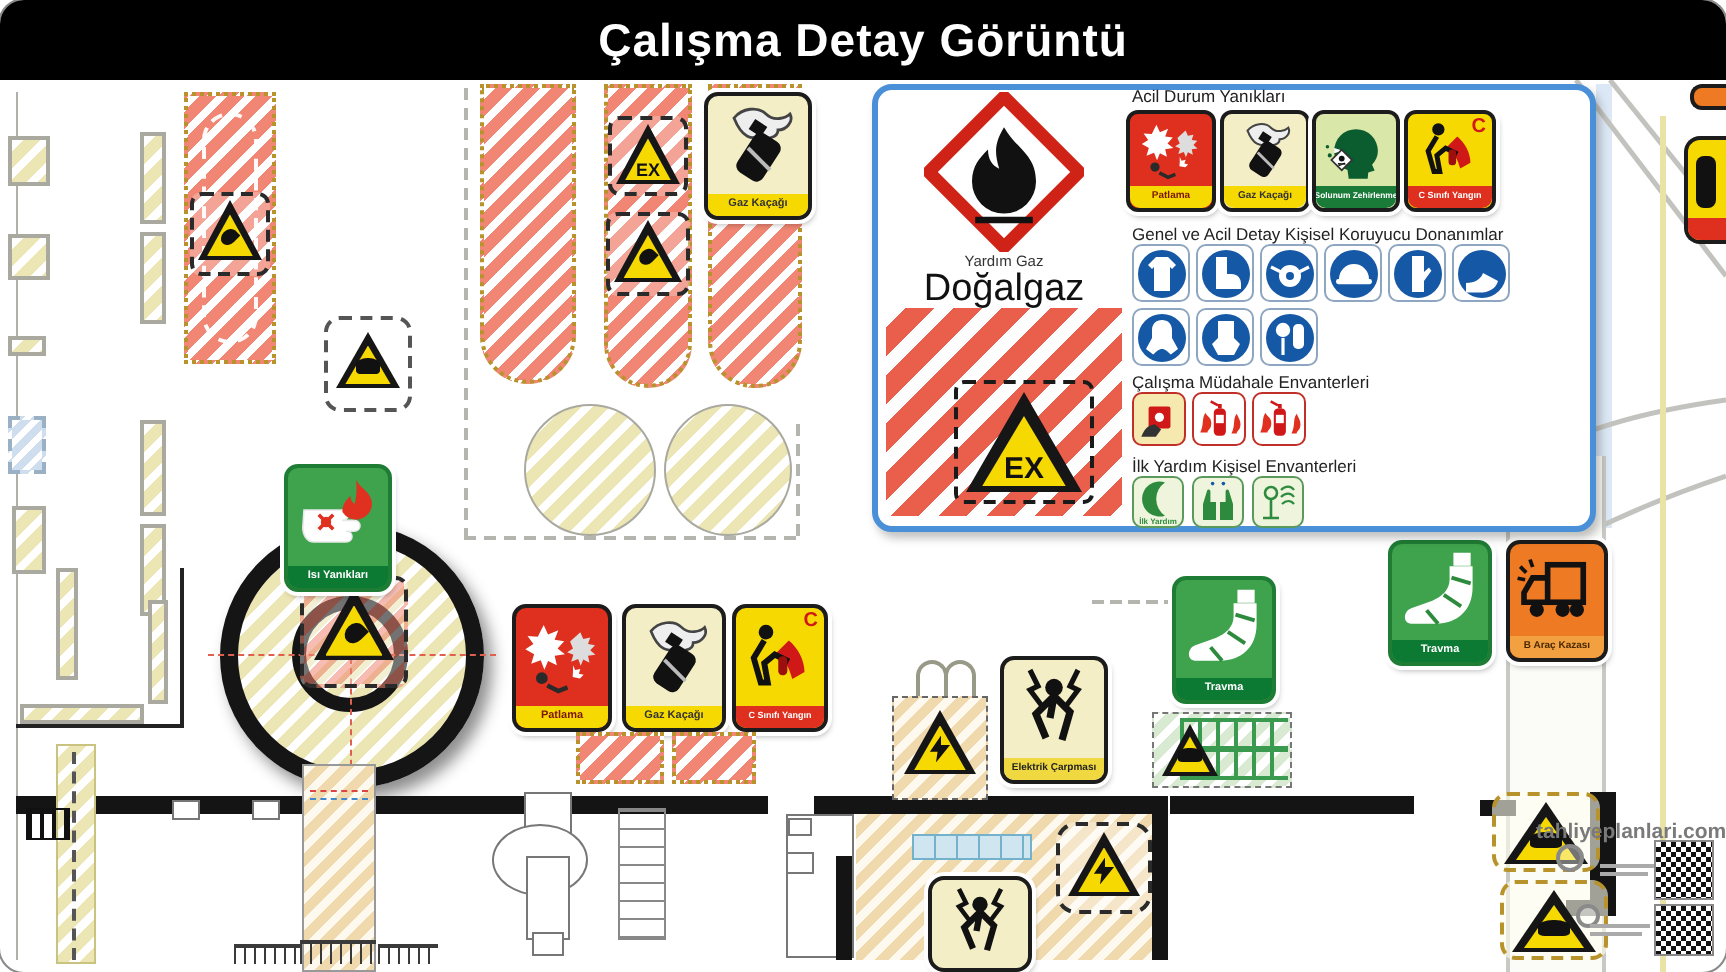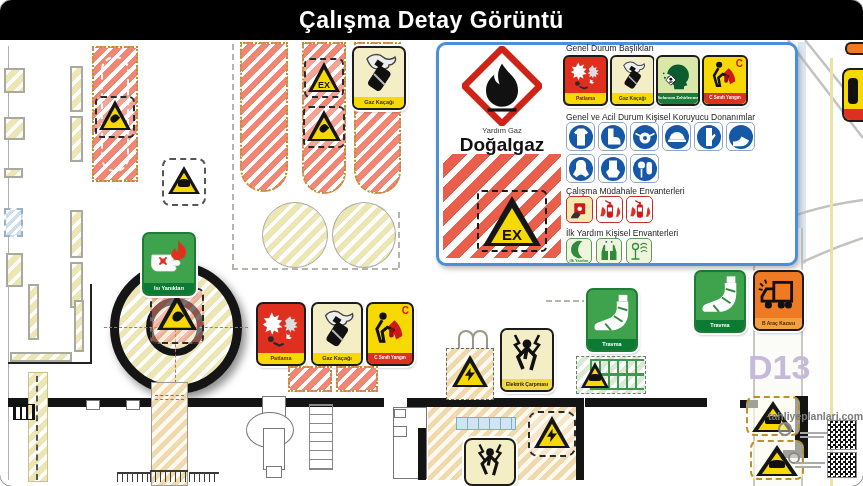--- a/index.html
+++ b/index.html
@@ -175,21 +175,20 @@
 
     <div class="abs" style="left:798px;top:2px;width:8px;height:222px;background:#dce8f5"></div>
     <svg class="abs" style="left:745px;top:0;width:118px;height:262px" viewBox="0 0 118 262">
       <path d="M60 0L118 72" stroke="#c2c2be" stroke-width="2.5" fill="none"></path>
       <path d="M43 0L118 98" stroke="#c2c2be" stroke-width="2.5" fill="none"></path>
       <path d="M10 196Q45 170 118 160" stroke="#c2c2be" stroke-width="2.5" fill="none"></path>
       <path d="M10 248Q58 218 118 198" stroke="#c2c2be" stroke-width="2.5" fill="none"></path>
     </svg>
     <div class="abs" style="left:753px;top:188px;width:50px;height:258px;background:#fbfbf8;border-left:2px solid #c8c8c4;border-right:2px solid #c8c8c4"></div>
     <div class="abs" style="left:830px;top:18px;width:3px;height:428px;background:#e9e3a5"></div>
-    <div class="abs" style="left:748px;top:308px;width:70px;font-size:34px;font-weight:bold;color:#c6b9d9;z-index:6">D13</div>
 
     <div class="abs" style="left:845px;top:2px;width:18px;height:13px;background:#ee7a23;border:2px solid #1c1c1c;border-right:none;border-radius:6px 0 0 6px;z-index:45"></div>
     <div class="abs" style="left:842px;top:28px;width:21px;height:54px;background:#f6d900;border:2px solid #1c1c1c;border-right:none;border-radius:8px 0 0 8px;z-index:45">
       <div class="abs" style="left:4px;top:8px;width:10px;height:26px;background:#111;border-radius:4px"></div>
       <div class="abs" style="left:0;bottom:0;width:100%;height:11px;background:#df2f1e;border-radius:0 0 0 6px"></div>
     </div>
 
     <div class="abs" style="left:8px;top:6px;width:1px;height:434px;background:#b0b0a8"></div>
     <div class="abs hzy" style="left:4px;top:28px;width:21px;height:25px"></div>
     <div class="abs hzy" style="left:4px;top:77px;width:21px;height:23px"></div>
@@ -404,30 +403,30 @@
     <div class="abs mline" style="left:266px;top:426px;width:16px;height:12px"></div>
     <div class="abs" style="left:309px;top:364px;width:24px;height:66px;border:1px solid #888;background:repeating-linear-gradient(0deg,#888 0 1px,transparent 1px 9px)"></div>
   </div>
 
   <div class="abs" style="left:436px;top:42px;width:362px;height:224px;background:#fff;border:3px solid #4a90d9;border-radius:10px;z-index:40;box-shadow:2px 3px 5px rgba(0,0,0,.25)"></div>
 
   <svg class="abs" style="left:462px;top:46px;width:80px;height:80px;z-index:52" viewBox="0 0 100 100">
       <use href="#ic-ghsflame"></use>
     </svg>
   <div class="abs" style="left:450px;top:126px;width:104px;text-align:center;font-size:7.5px;color:#333;z-index:52">Yardım Gaz</div>
-  <div class="abs" style="left:450px;top:134px;width:104px;text-align:center;font-size:19px;font-weight:bold;color:#111;z-index:52">Doğalgaz</div>
+  <div class="abs" style="left:450px;top:134px;width:104px;text-align:center;font-size:19px;font-weight:normal;color:#111;z-index:52">Doğalgaz</div>
   <div class="abs hzrb" style="left:443px;top:154px;width:118px;height:104px;z-index:51"></div>
   <div class="abs" style="left:477px;top:190px;width:70px;height:62px;border:2px dashed #1a1a1a;border-radius:5px;z-index:52"></div>
   <div class="tri" style="left:483px;top:196px;width:58px;height:50px;z-index:53">
       <div class="t-bg"></div>
       <div class="t-in"></div>
       <span class="t-ex" style="font-size:15px">EX</span>
     </div>
 
-  <div class="hdr" style="left:566px;top:43px">Genel Durum Başlıkları</div>
+  <div class="hdr" style="left:566px;top:43px">Acil Durum Yanıkları</div>
   <div class="sign" style="left:563px;top:55px;width:45px;height:51px;background:#df2f1e;z-index:52;border-radius:6px">
     <div class="art"><svg viewBox="0 0 24 24">
           <use href="#ic-explosion"></use>
         </svg></div>
     <div class="band" style="background:#f6d900;color:#7a1508;font-size:5px">Patlama</div>
   </div>
   <div class="sign" style="left:610px;top:55px;width:45px;height:51px;background:#f3eec5;z-index:52;border-radius:6px">
     <div class="art"><svg viewBox="0 0 24 24">
           <use href="#ic-gas"></use>
         </svg></div>
@@ -440,21 +439,21 @@
     <div class="band" style="background:#1a7a38;color:#fff;font-size:4.2px">Solunum Zehirlenme</div>
   </div>
   <div class="sign" style="left:702px;top:55px;width:46px;height:51px;background:#f6d900;z-index:52;border-radius:6px">
     <span class="cletter">C</span>
     <div class="art"><svg viewBox="0 0 24 24">
           <use href="#ic-extman"></use>
         </svg></div>
     <div class="band" style="background:#df2f1e;color:#fff;font-size:4.5px">C Sınıfı Yangın</div>
   </div>
 
-  <div class="hdr" style="left:566px;top:112px">Genel ve Acil Durum Kişisel Koruyucu Donanımlar</div>
+  <div class="hdr" style="left:566px;top:112px">Genel ve Acil Detay Kişisel Koruyucu Donanımlar</div>
   <div class="tile" style="left:566px;top:122px;width:29px;height:29px">
       <div class="ppe">
         <svg viewBox="0 0 24 24">
           <use href="#ic-ppe-suit"></use>
         </svg>
       </div>
     </div>
   <div class="tile" style="left:598px;top:122px;width:29px;height:29px">
       <div class="ppe">
         <svg viewBox="0 0 24 24">

